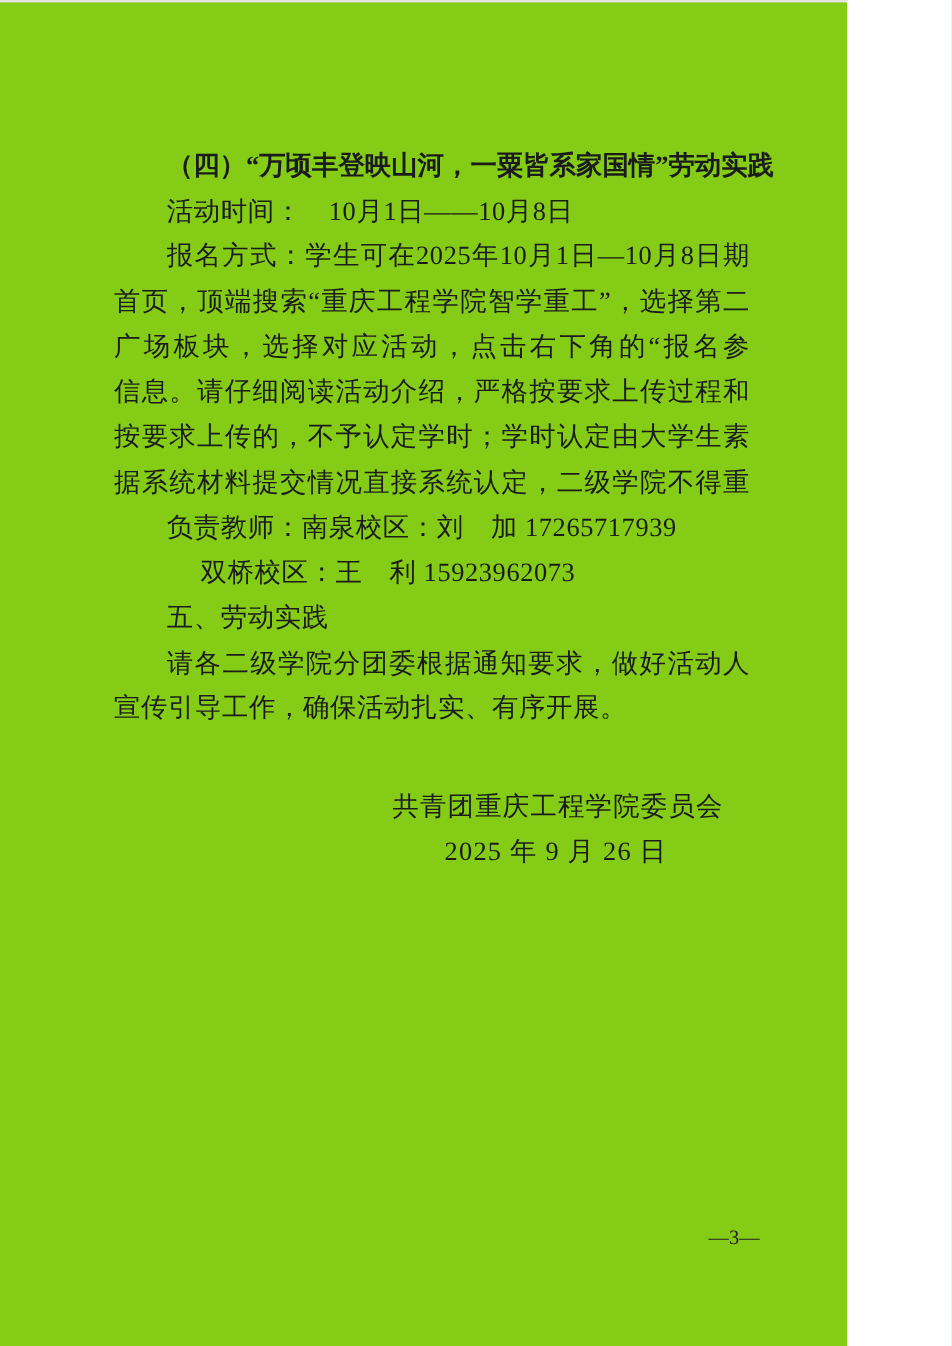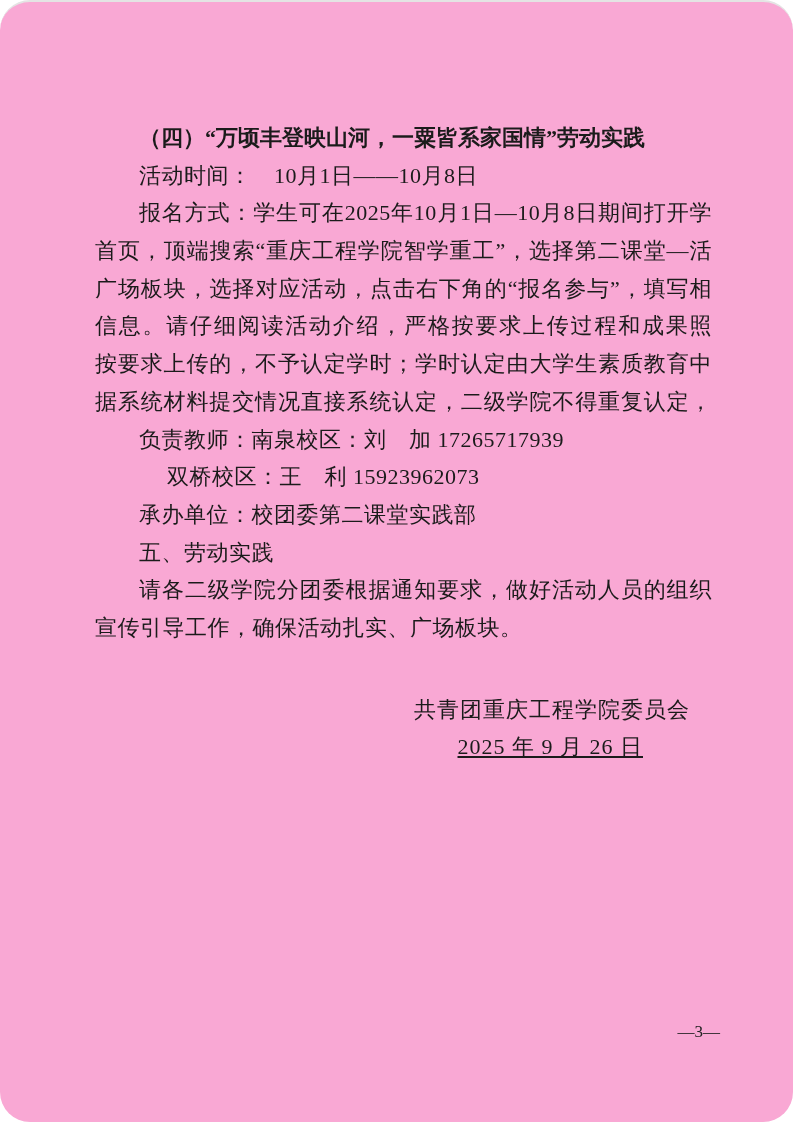--- a/index.html
+++ b/index.html
@@ -9,26 +9,25 @@
   }
   body {
     width: 793px;
     height: 1122px;
     overflow: hidden;
     font-family: "Liberation Serif", "DejaVu Serif", serif;
     color: #1b1b1b;
   }
   .page {
     position: relative;
-    width: 793px;
+    width: 706px;
     height: 1122px;
     box-sizing: border-box;
-    background: #f9a8d4;
+    background: #84cc16;
     border-top: 2px solid #e4e4e4;
-    border-radius: 30px;
   }
   .content {
     padding: 117px 81px 0 95px; 
   }
   .line {
     font-size: 22px;
     line-height: 37.7px;
     white-space: nowrap;
     letter-spacing: 0.5px;
   }
@@ -54,21 +53,20 @@
   }
   .sig-issuer {
     text-align: right;
     padding-right: 22px;
     letter-spacing: 1px;
   }
   .sig-date {
     text-align: right;
     padding-right: 69px;
     letter-spacing: 1px;
-    text-decoration: underline;
   }
   .page-number {
     position: absolute;
     top: 1020px;
     right: 73px;
     font-size: 17px;
     line-height: 20px;
     color: #222222;
     letter-spacing: 0;
   }
@@ -86,26 +84,25 @@
     <div class="line fill indent">报名方式：学生可在2025年10月1日—10月8日期间打开学习通</div>
     <div class="line fill">首页，顶端搜索“重庆工程学院智学重工”，选择第二课堂—活动</div>
     <div class="line fill">广场板块，选择对应活动，点击右下角的“报名参与”，填写相关</div>
     <div class="line fill">信息。请仔细阅读活动介绍，严格按要求上传过程和成果照片，未</div>
     <div class="line fill">按要求上传的，不予认定学时；学时认定由大学生素质教育中心根</div>
     <div class="line fill">据系统材料提交情况直接系统认定，二级学院不得重复认定，如有</div>
 
     <div class="line indent">负责教师：南泉校区：刘　加 17265717939</div>
     <div class="line teacher2">双桥校区：王　利 15923962073</div>
 
-    <div class="line indent">承办单位：校团委第二课堂实践部</div>
 
     <div class="line indent">五、劳动实践</div>
 
     <div class="line fill indent">请各二级学院分团委根据通知要求，做好活动人员的组织动员、</div>
-    <div class="line">宣传引导工作，确保活动扎实、广场板块。</div>
+    <div class="line">宣传引导工作，确保活动扎实、有序开展。</div>
 
     <div class="signature">
       <div class="line sig-issuer">共青团重庆工程学院委员会</div>
       <div class="line sig-date">2025 年 9 月 26 日</div>
     </div>
 
   </div>
 
   <div class="page-number">—3—</div>
 </div>

